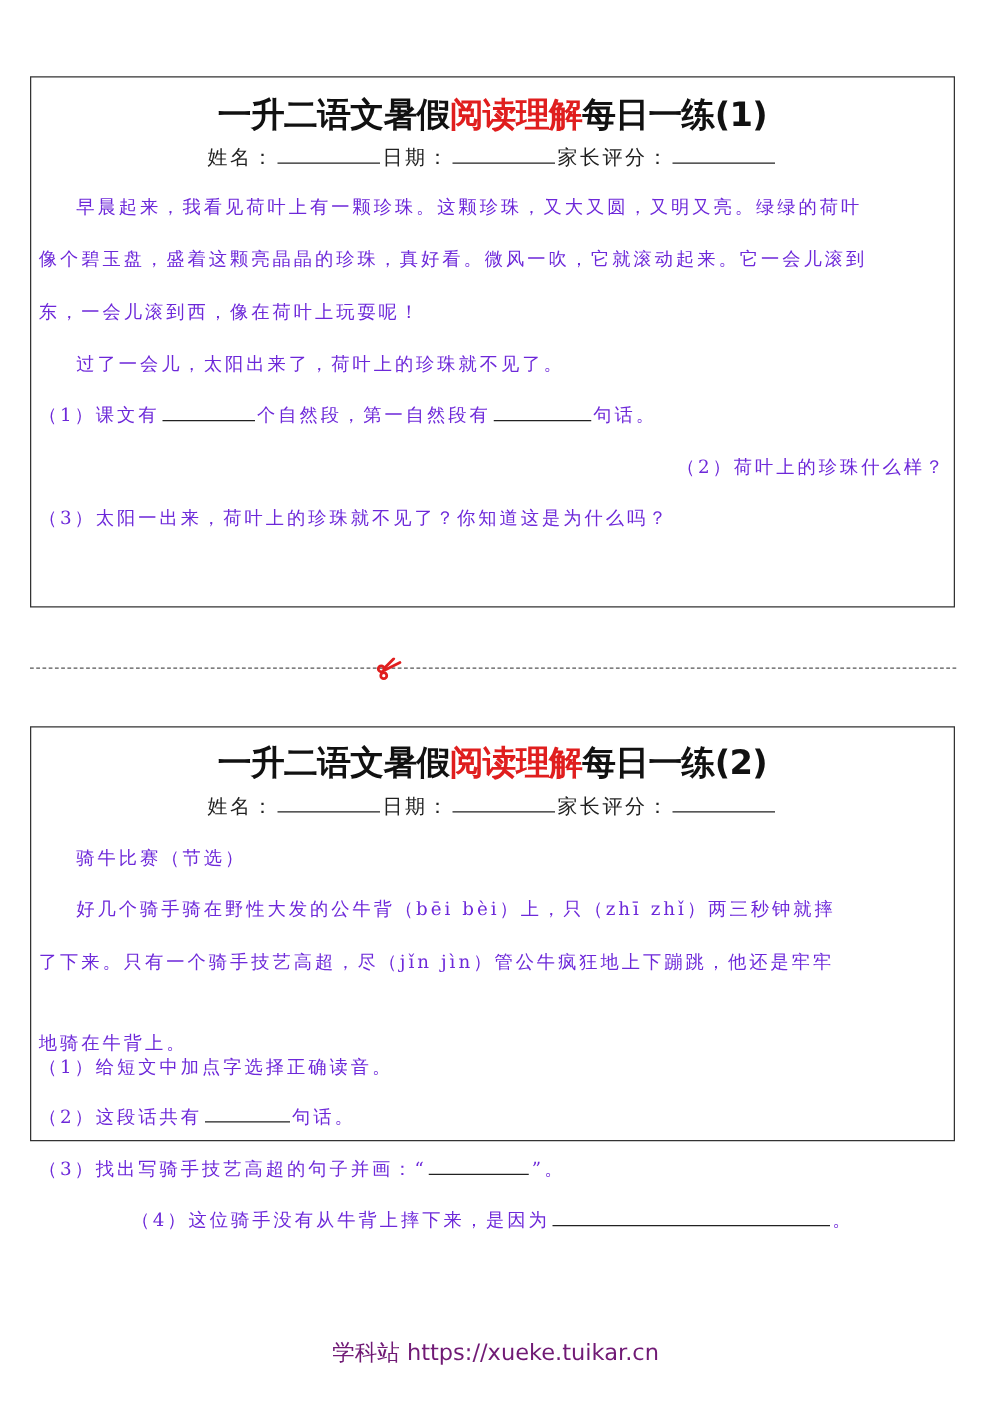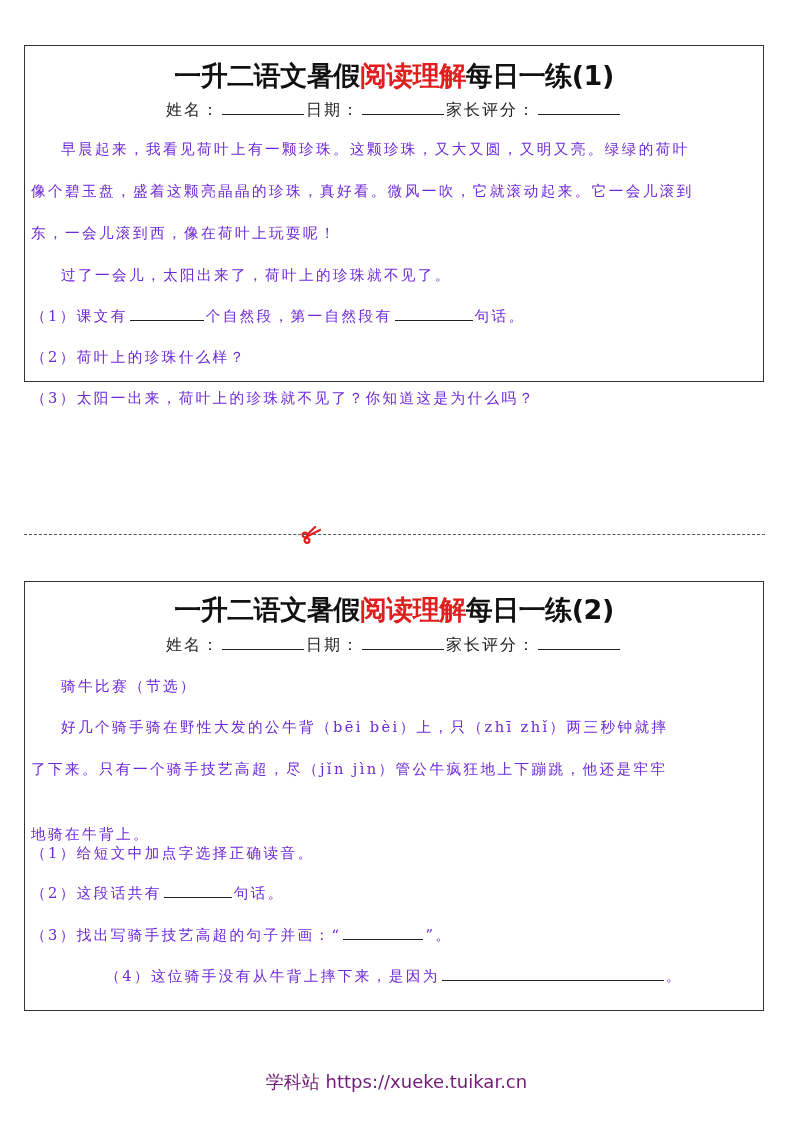--- a/index.html
+++ b/index.html
@@ -1,20 +1,20 @@
 <!DOCTYPE html>
 <html><head>
   <meta charset="utf-8">
   <style>
     html, body { margin:0; padding:0; background:#ffffff; }
     body { width:793px; height:1122px; position:relative; overflow:hidden;
            font-family:"DejaVu Serif","Liberation Serif",serif; color:#222; }
     .box { position:absolute; left:24px; width:740px; border:1px solid #333; box-sizing:border-box; background:#fff; }
-    #box1 { top:45px; height:337px; }
-    #box2 { top:581px; height:430px; }
+    #box1 { top:61px; height:425px; }
+    #box2 { top:581px; height:332px; }
     .title { position:absolute; left:0; width:100%; text-align:center; font-family:"DejaVu Sans","Liberation Sans",sans-serif;
              font-weight:bold; font-size:27px; letter-spacing:-0.5px; color:#111; white-space:nowrap; }
     .title .red { color:#e01e1e; }
     .info { position:absolute; left:0; width:100%; text-align:center; font-size:16px; letter-spacing:2px; white-space:nowrap; color:#222; }
     .blank { display:inline-block; border-bottom:1px solid #222; vertical-align:baseline; height:1px; margin:0 2px; }
     .line { position:absolute; left:6px; right:6px; font-size:14.6px; letter-spacing:2.4px; white-space:nowrap; color:#6d28d9; }
     .indent { padding-left:30px; }
     .cut { position:absolute; left:24px; width:741px; top:534px; border-top:1px dashed #555; height:0; }
     .scissors { position:absolute; left:300px; top:526px; width:22px; height:18px; }
     .footer { position:absolute; left:0; width:100%; top:1070px; text-align:center; font-family:"DejaVu Sans","Liberation Sans",sans-serif;
@@ -30,21 +30,21 @@
   <div class="info" style="top:54px;">
     <span>姓名：</span><span class="blank" style="width:82px;"></span><span>日期：</span><span class="blank" style="width:82px;"></span><span>家长评分：</span><span class="blank" style="width:82px;"></span>
   </div>
   <div class="line indent" style="top:94px;">早晨起来，我看见荷叶上有一颗珍珠。这颗珍珠，又大又圆，又明又亮。绿绿的荷叶</div>
   <div class="line" style="top:136px;">像个碧玉盘，盛着这颗亮晶晶的珍珠，真好看。微风一吹，它就滚动起来。它一会儿滚到</div>
   <div class="line" style="top:178px;font-family:Liberation Serif, serif;">东，一会儿滚到西，像在荷叶上玩耍呢！</div>
   <div class="line indent" style="top:220px;">过了一会儿，太阳出来了，荷叶上的珍珠就不见了。</div>
   <div class="line" style="top:261px;">
     <span>（1）课文有</span><span class="blank" style="width:74px;"></span><span>个自然段，第一自然段有</span><span class="blank" style="width:78px;"></span><span>句话。</span>
   </div>
-  <div class="line" style="top:302px;">（2）荷叶上的珍珠什么样？</div>
+  <div class="line" style="top:302px;text-align:right;">（2）荷叶上的珍珠什么样？</div>
   <div class="line" style="top:343px;">（3）太阳一出来，荷叶上的珍珠就不见了？你知道这是为什么吗？</div>
 </div>
 
 <div class="cut"></div>
 <svg class="scissors" viewBox="0 0 22 18">
   <g fill="none" stroke="#e01e1e" stroke-width="2.2" stroke-linecap="round">
     <line x1="7" y1="9" x2="15" y2="1"></line>
     <line x1="8" y1="10" x2="20" y2="4"></line>
     <circle cx="5" cy="9" r="2.4"></circle>
     <circle cx="7" cy="14.5" r="2.4"></circle>

